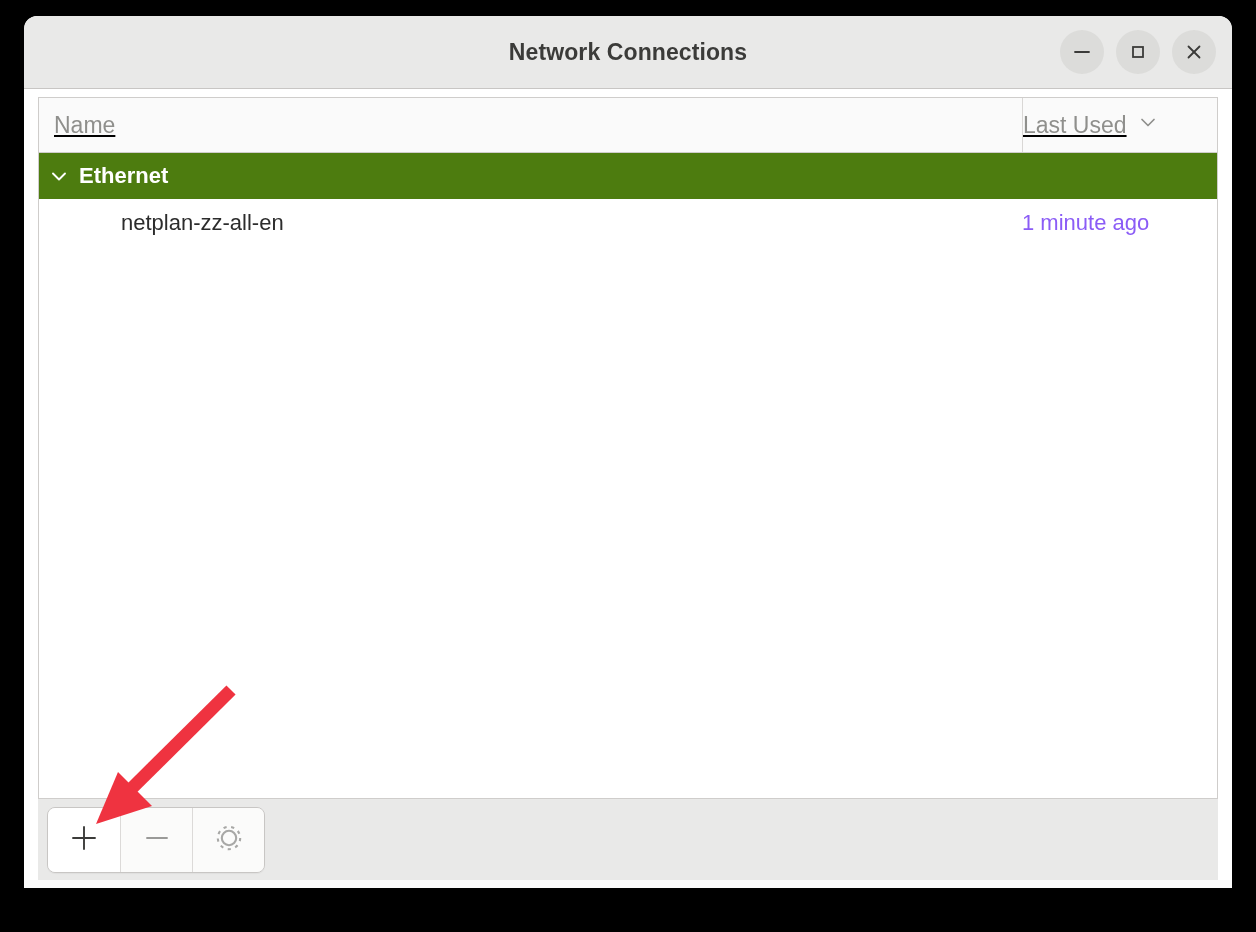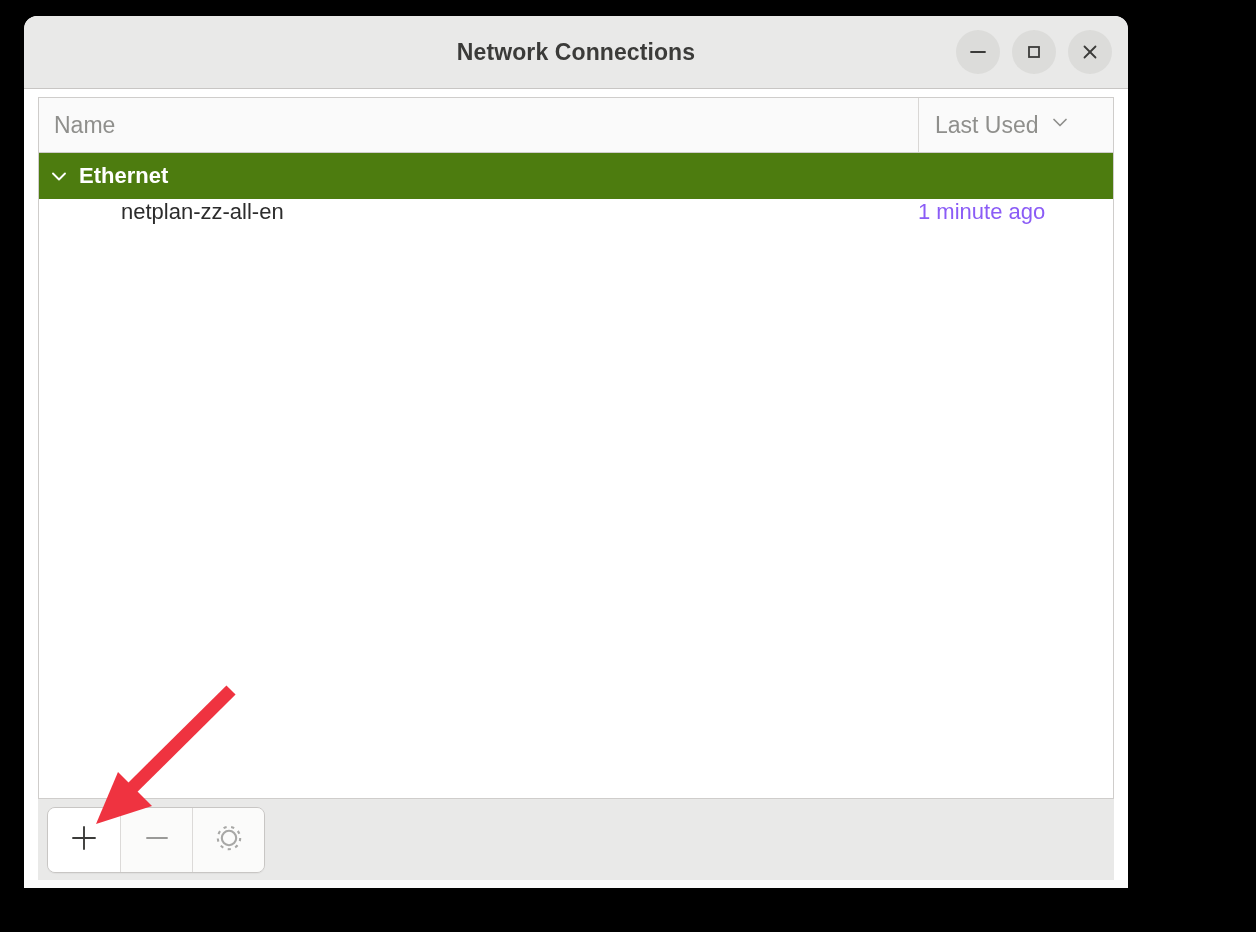--- a/index.html
+++ b/index.html
@@ -12,21 +12,21 @@
   }
   body {
     font-family: "Liberation Sans", sans-serif;
   }
 
   
   #window {
     position: absolute;
     left: 24px;
     top: 16px;
-    width: 1104px;
+    width: 1208px;
     height: 872px;
     background: #ffffff;
     border-top-left-radius: 13px;
     border-top-right-radius: 13px;
     box-shadow: 0 0 0 1px rgba(0,0,0,0.12);
     overflow: hidden;
     display: flex;
     flex-direction: column;
   }
 
@@ -83,37 +83,37 @@
     flex-direction: column;
     overflow: hidden;
   }
   #columnheader {
     display: flex;
     height: 54px;
     flex: 0 0 54px;
     background: #fafafa;
     border-bottom: 1px solid #cfcdcb;
     align-items: center;
+    text-decoration: underline;
   }
   .colhead {
     display: flex;
     align-items: center;
     height: 100%;
     box-sizing: border-box;
     font-size: 23px;
     color: #8f8f8c;
     cursor: pointer;
   }
   .colhead.name {
     flex: 1 1 auto;
     padding-left: 15px;
   }
   .colhead.lastused {
     flex: 0 0 195px;
-    padding-left: 16px;
     border-left: 1px solid #d9d7d5;
     gap: 10px;
   }
 
   #rows {
     flex: 1 1 auto;
     background: #ffffff;
     overflow: hidden;
   }
   .grouprow {
@@ -131,21 +131,21 @@
     justify-content: center;
     flex: 0 0 40px;
   }
   .grouprow .glabel {
     font-size: 22px;
     font-weight: bold;
     color: #ffffff;
   }
   .itemrow {
     display: flex;
-    align-items: flex-start;
+    align-items: center;
     height: 48px;
     cursor: pointer;
   }
   .itemrow .iname {
     flex: 1 1 auto;
     padding-left: 82px;
     font-size: 22px;
     color: #2c2c2c;
   }
   .itemrow .iused {

